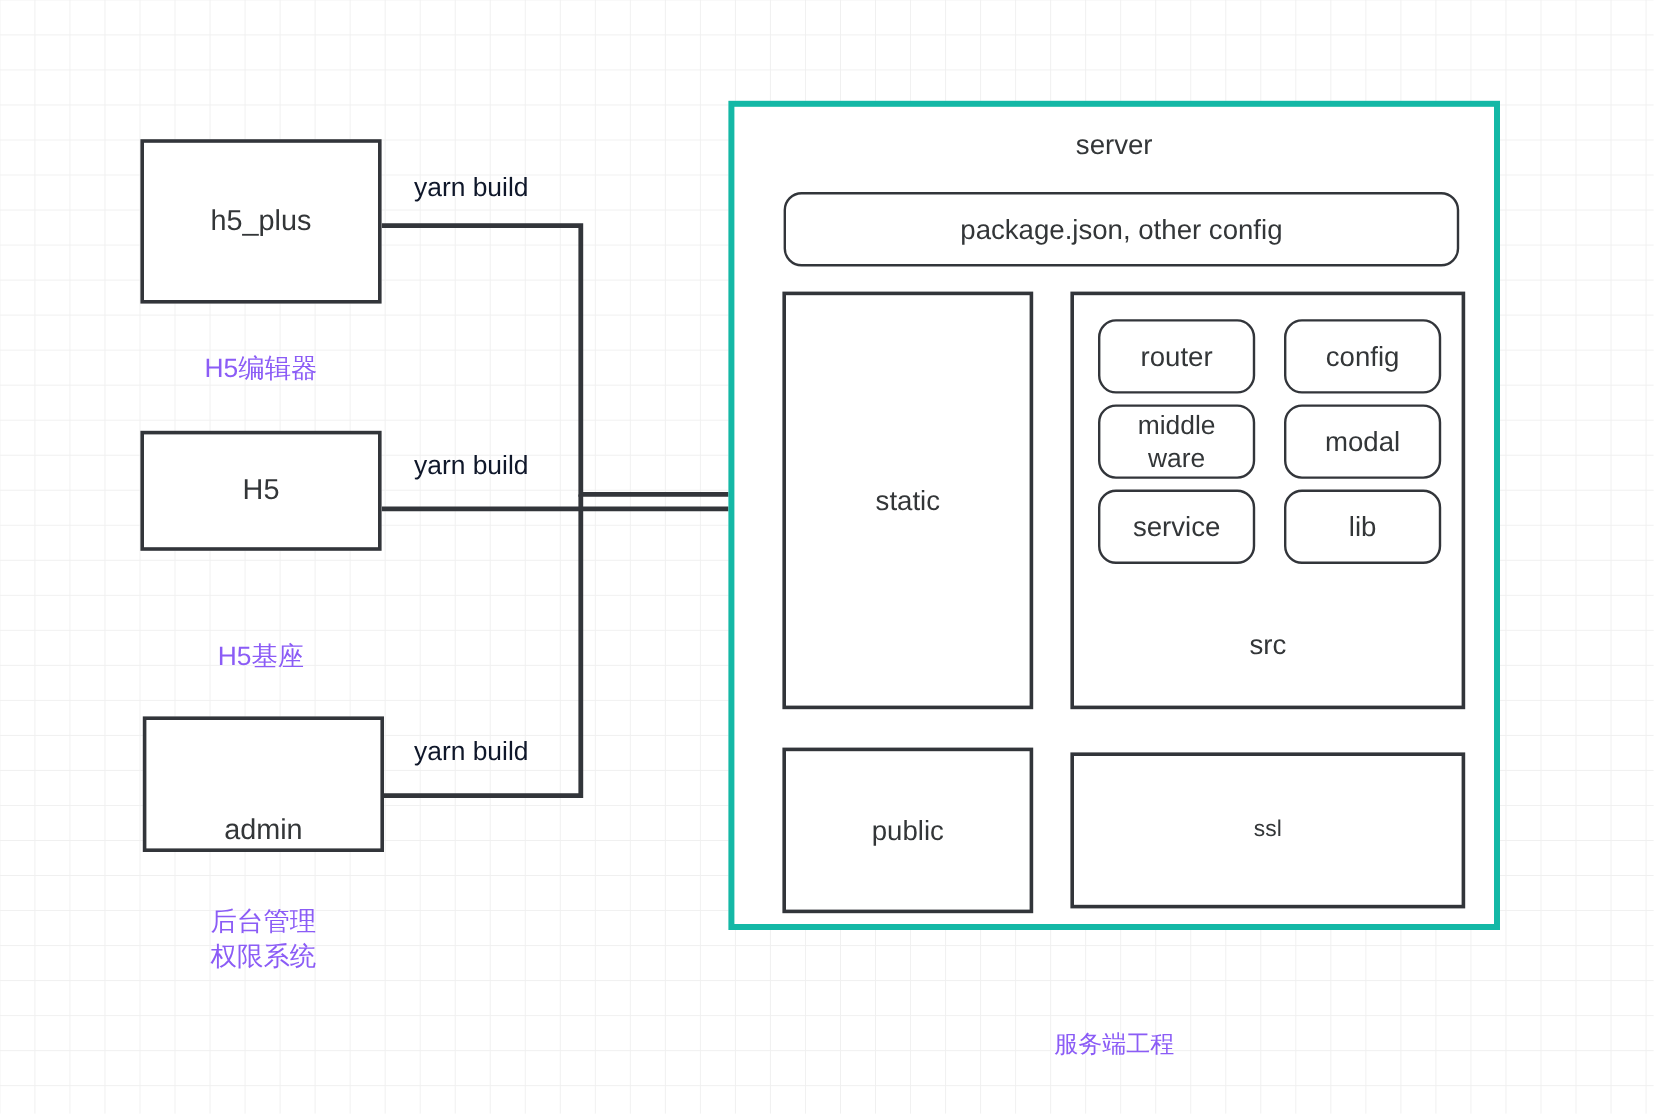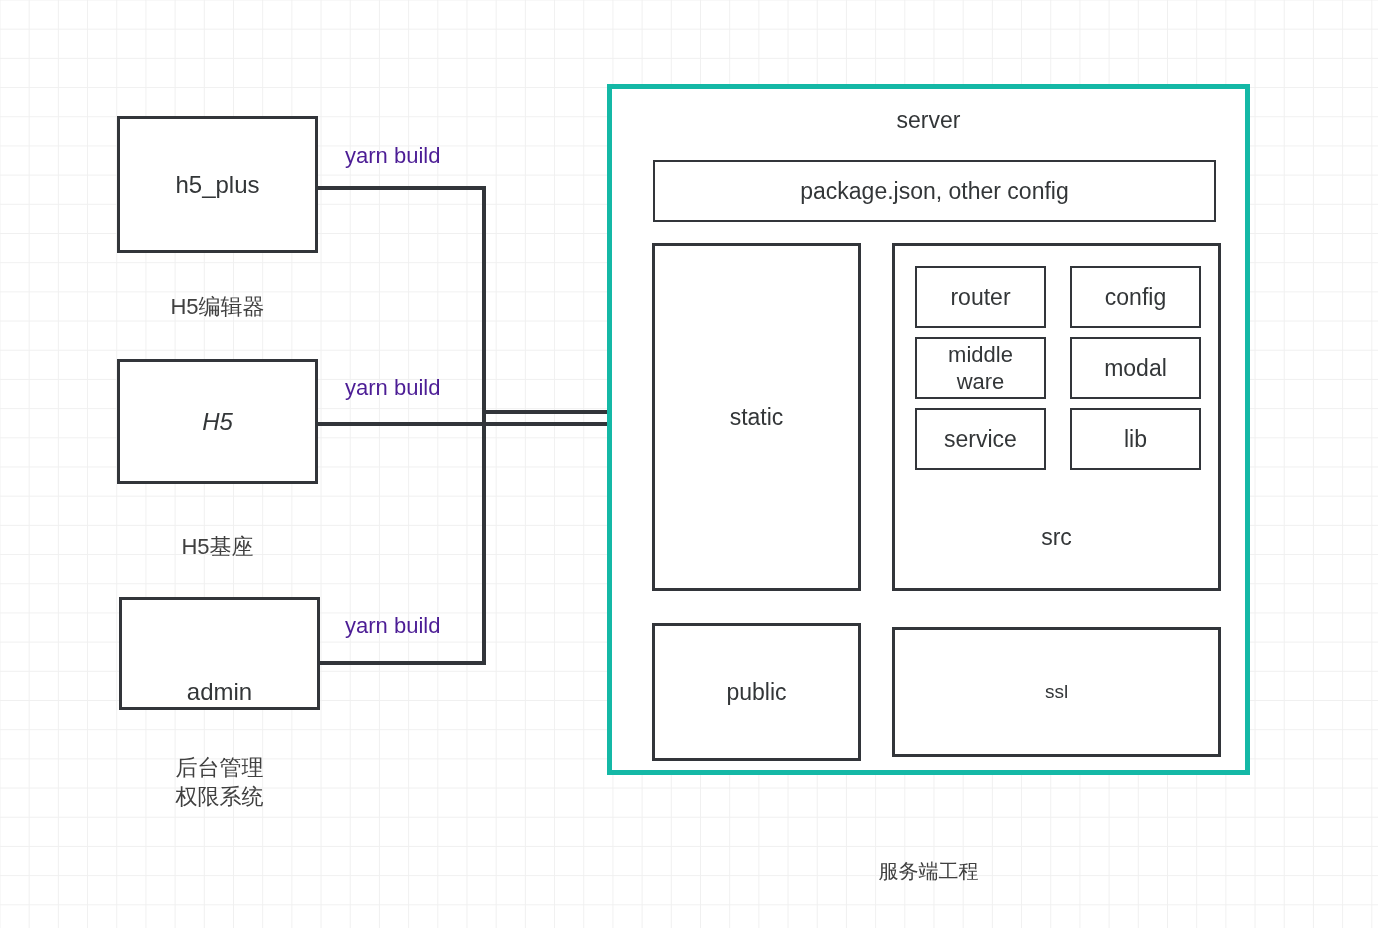--- a/index.html
+++ b/index.html
@@ -30,26 +30,26 @@
     box-sizing: border-box;
     border: 3px solid #32353a;
     background: #ffffff;
     display: flex;
     align-items: center;
     justify-content: center;
     text-align: center;
     color: #333638;
     line-height: 1.25;
   }
-  .box.thin { border-width: 2.5px; }
+  .box.thin { border-width: 2.5px; border-radius: 15px; }
 
   
   .caption {
     position: absolute;
-    color: #404040;
+    color: #8b5cf6;
     text-align: center;
     line-height: 1.32;
     white-space: pre-line;
   }
 
   
   .app-box { font-size: 24px; }
 
   
   #server-container {
@@ -84,21 +84,21 @@
   .edge-line {
     stroke: #32353a;
     stroke-width: 4;
     fill: none;
   }
   .edge-head { fill: #32353a; }
 
   .edge-label {
     position: absolute;
     font-size: 22px;
-    color: #4c1d95;
+    color: #0f172a;
     white-space: nowrap;
   }
 </style>
 </head>
 <body>
 
 <div id="stage">
 
   <svg id="connectors" viewBox="0 0 1378 928" xmlns="http://www.w3.org/2000/svg">
 
@@ -113,21 +113,21 @@
 
   <div class="edge-label" style="left:345px; top:143px;">yarn build</div>
   <div class="edge-label" style="left:345px; top:375px;">yarn build</div>
   <div class="edge-label" style="left:345px; top:613px;">yarn build</div>
 
   <div class="box app-box" style="left:117px; top:116px; width:201px; height:137px;align-items:center;">
     <span>h5_plus</span>
   </div>
   <div class="caption" style="left:117px; top:292px; width:201px; font-size:22px;">H5编辑器</div>
 
-  <div class="box app-box" style="left:117px; top:359px; width:201px; height:125px;font-style:italic;">
+  <div class="box app-box" style="left:117px; top:359px; width:201px; height:100px;">
     <span>H5</span>
   </div>
   <div class="caption" style="left:117px; top:532px; width:201px; font-size:22px;">H5基座</div>
 
   <div class="box app-box" style="left:119px; top:597px; width:201px; height:113px;align-items:flex-end;">
     <span>admin</span>
   </div>
   <div class="caption" style="left:119px; top:753px; width:201px; font-size:22px;">后台管理
 权限系统</div>
 

